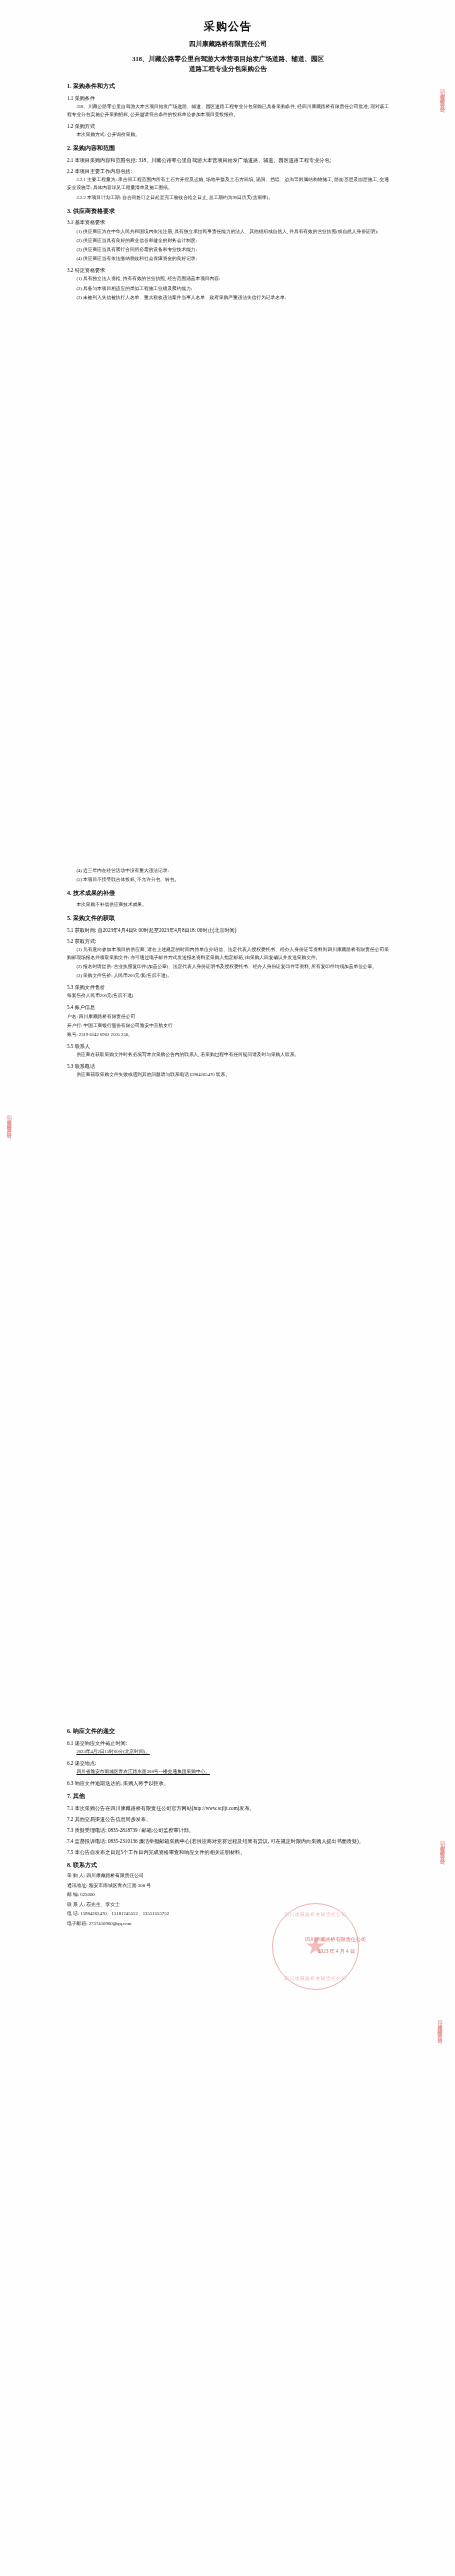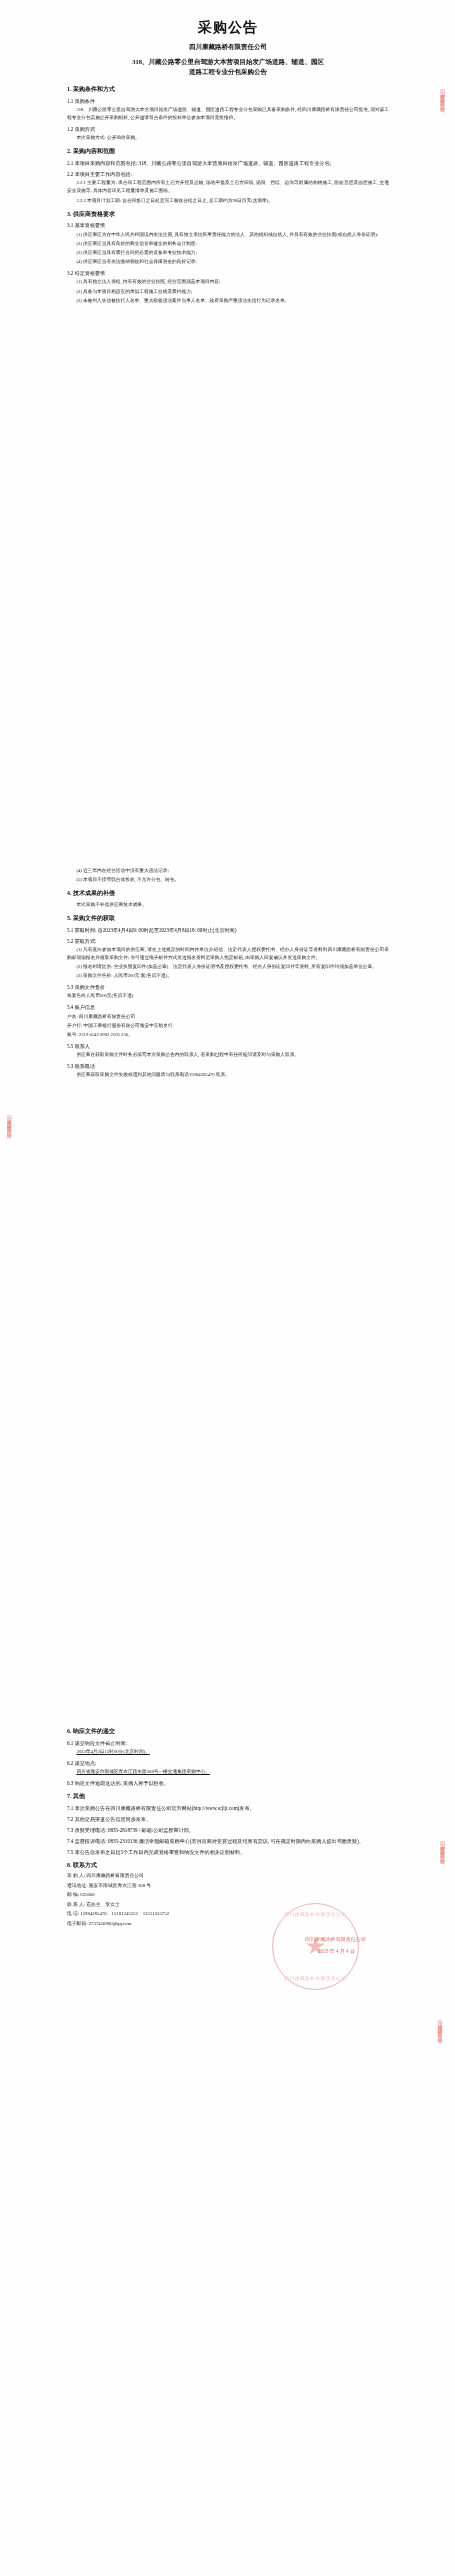--- a/index.html
+++ b/index.html
@@ -28,21 +28,21 @@
   .sheet.p1 { height: 843px; padding-top: 19.4px; }
   .sheet.p2 { height: 854px; padding-top: 23px; }
   .sheet.p3 { height: 879px; padding-top: 25px; }
   .gap {
     height: 0px;
     background: #f2f2f2;
   }
 
   .doc-title {
     text-align: center;
-    font-size: 14px;
+    font-size: 11px;
     font-weight: bold;
     letter-spacing: 1.1px;
     margin: 0 0 5.7px 0;
     color: #111;
   }
   .company {
     text-align: center;
     font-size: 6.5px;
     font-weight: bold;
     margin: 0 0 4.6px 0;

